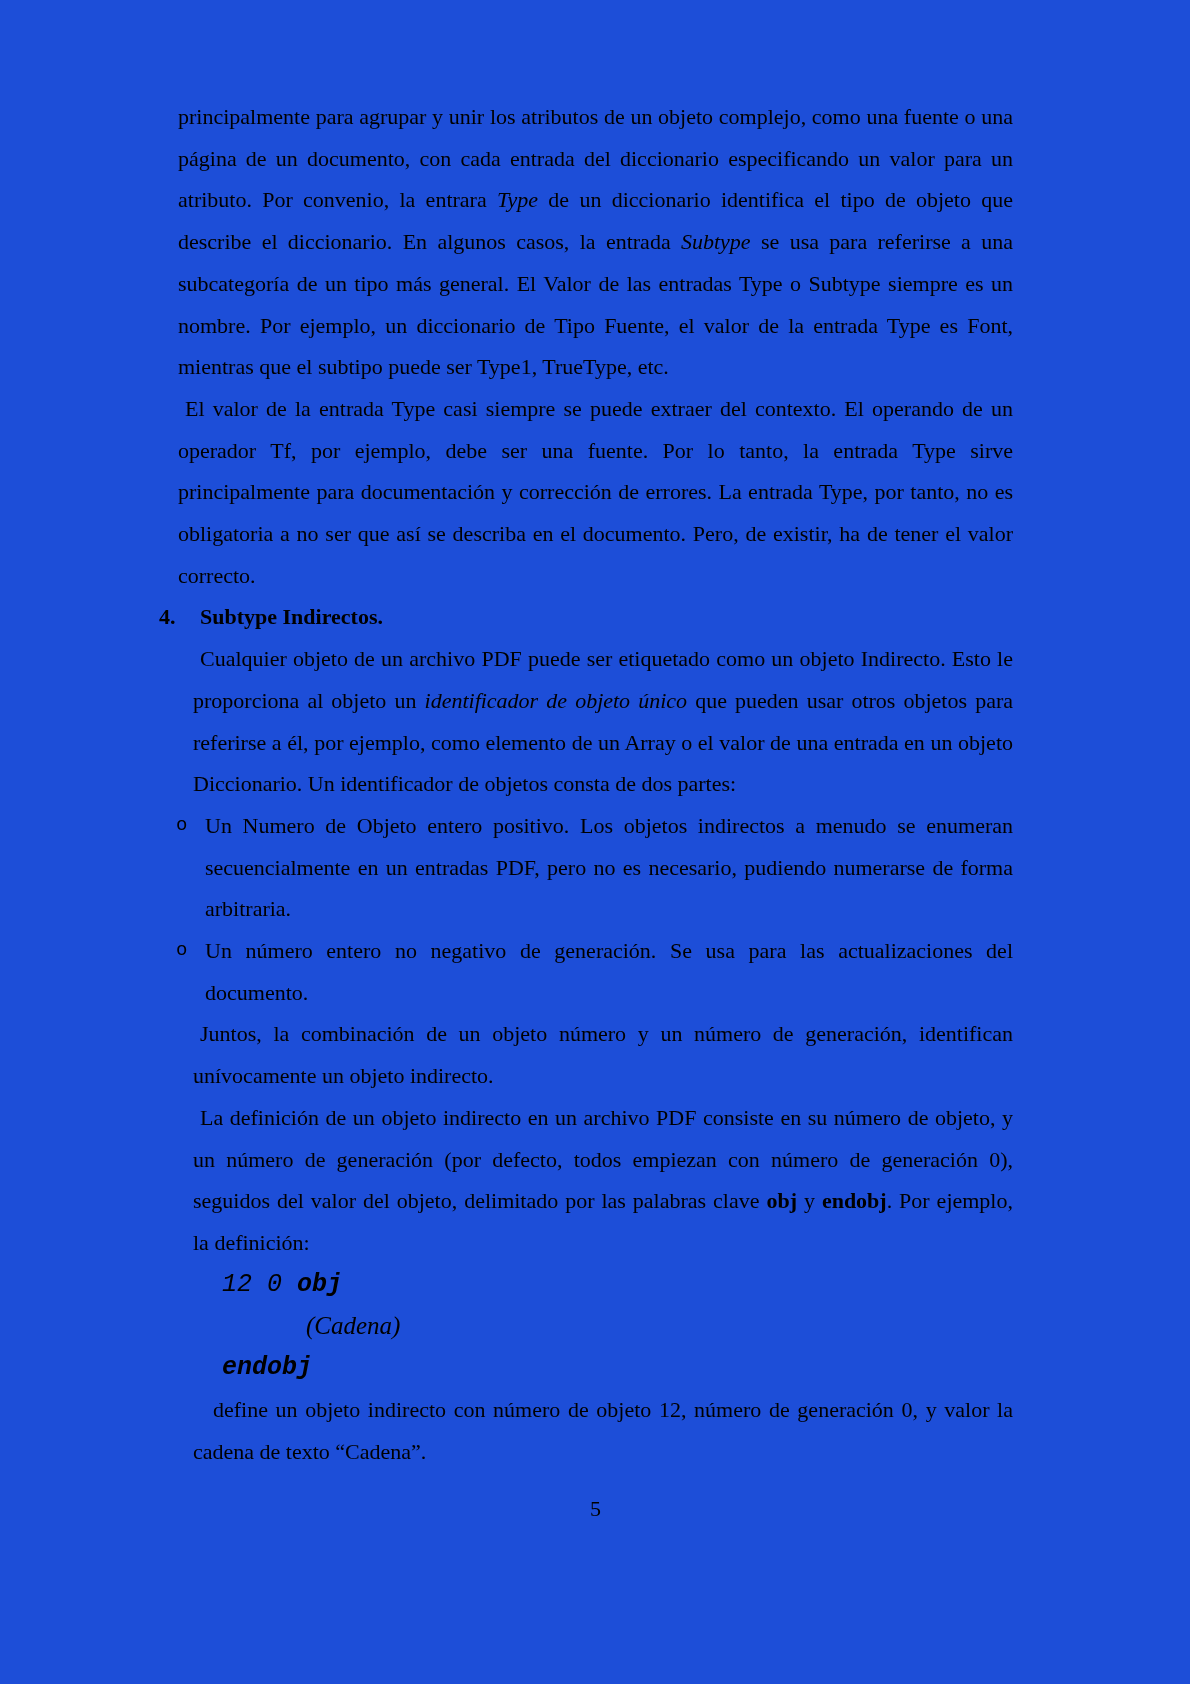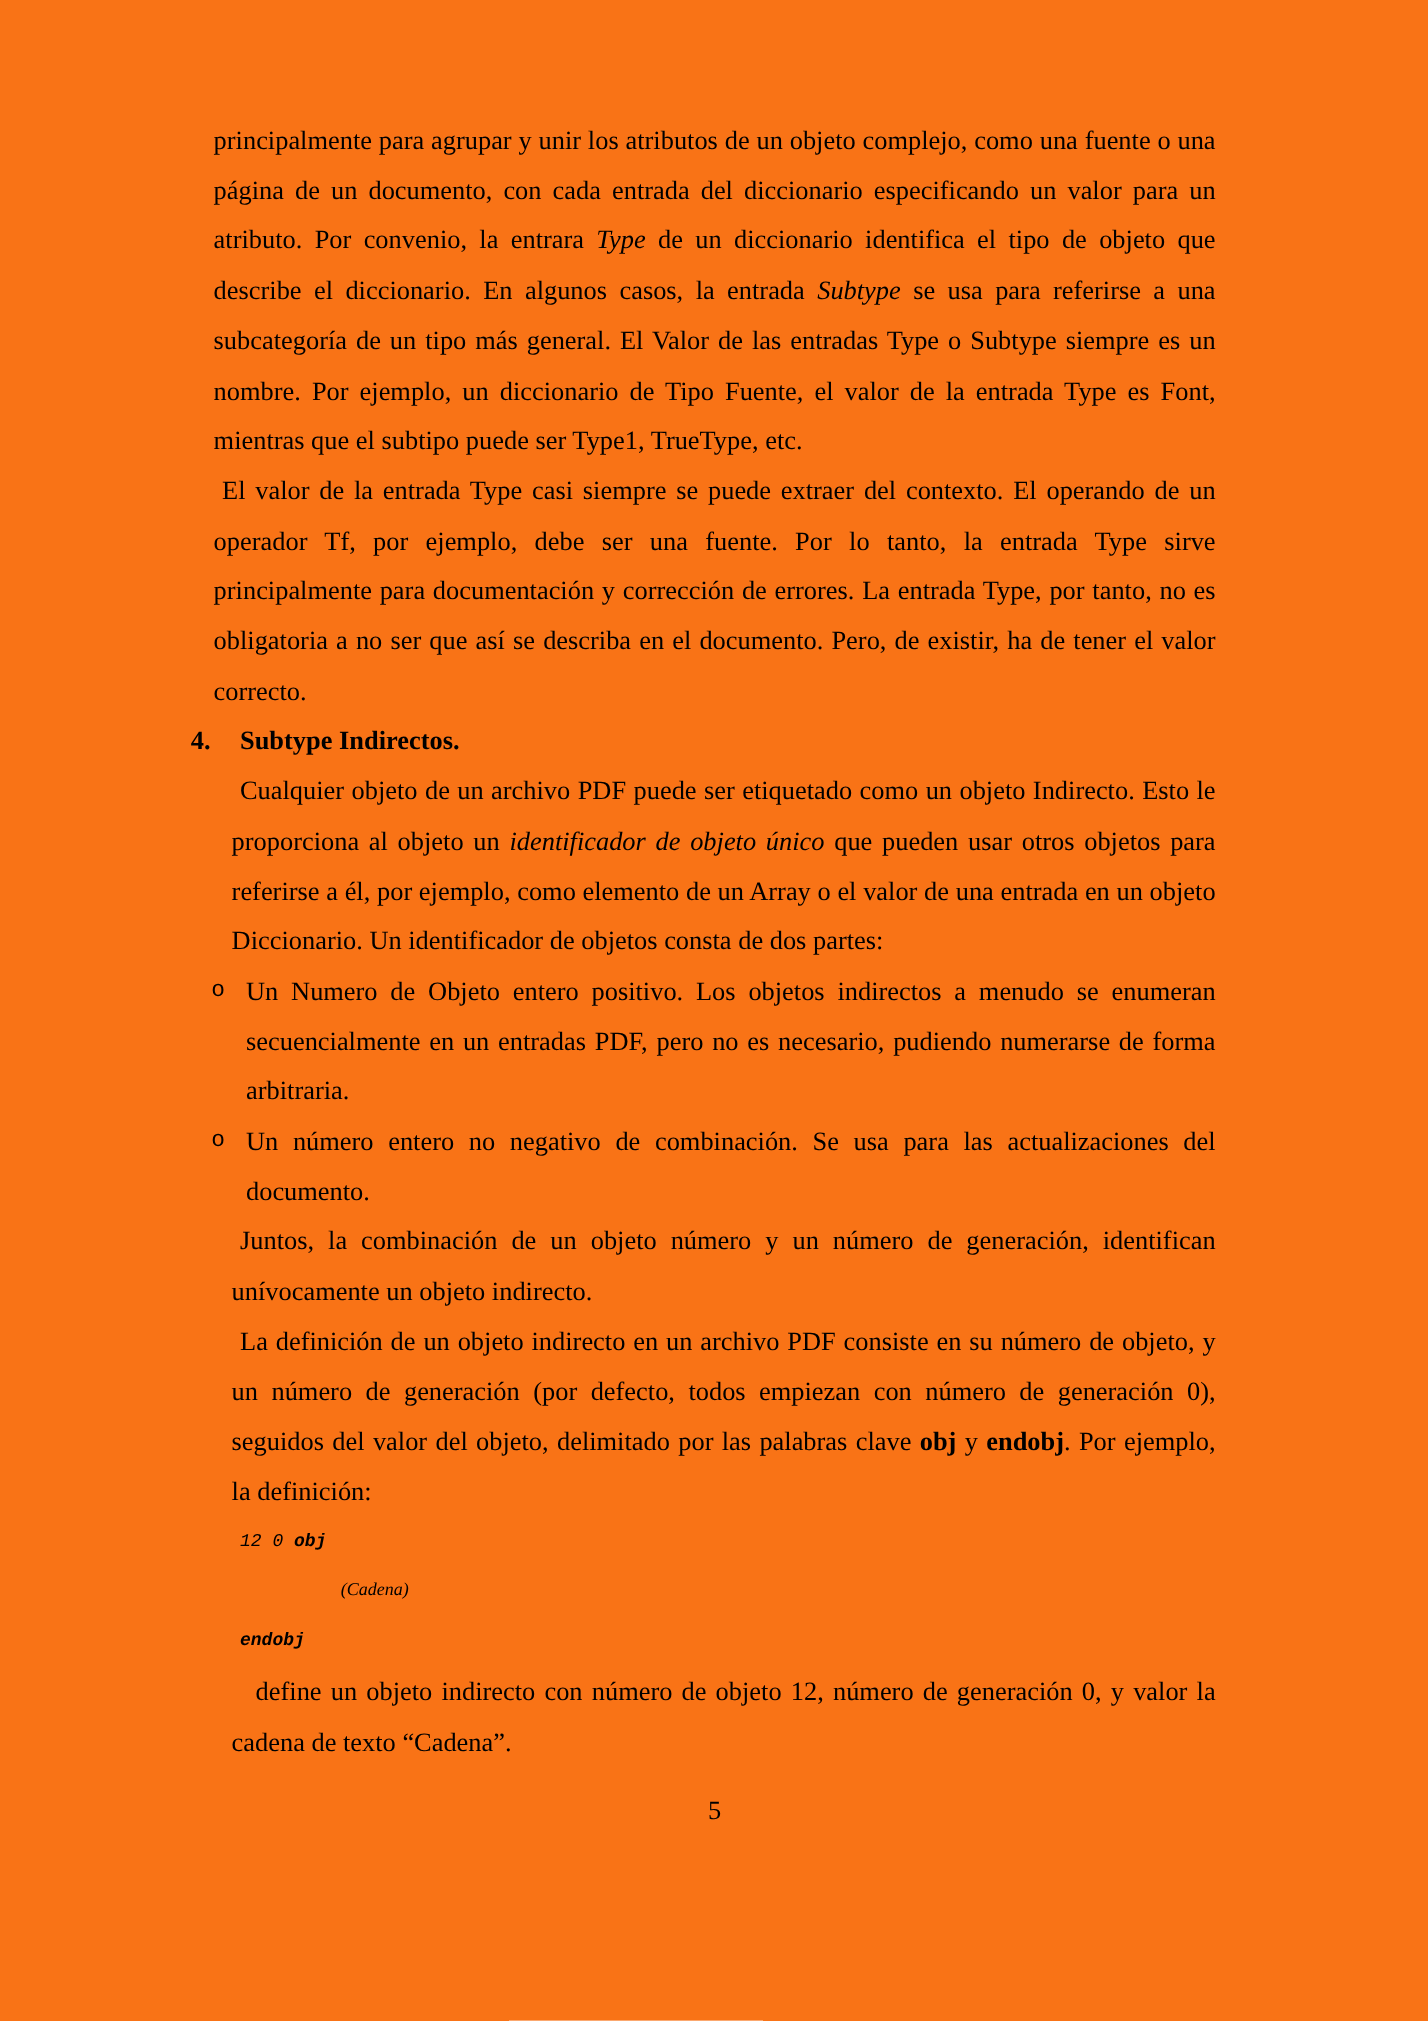--- a/index.html
+++ b/index.html
@@ -1,21 +1,21 @@
 <!DOCTYPE html>
 <html><head>
 <meta charset="utf-8">
 <style>
   * { box-sizing: border-box; }
   html, body { margin: 0; padding: 0; background: #ffffff; }
 
   .page {
     width: 1190px;
     height: 1684px;
-    background: #f97316;
+    background: #1d4ed8;
     color: #000000;
     font-family: "Liberation Serif", "DejaVu Serif", serif;
     font-size: 22px;
     line-height: 41.7px;
     padding: 96px 177px 0 178px;
     text-align: justify;
     overflow: hidden;
   }
 
   p.para { margin: 0; padding: 0; }
@@ -43,22 +43,23 @@
     width: 29px;
     font-family: "Liberation Mono", "DejaVu Sans Mono", monospace;
     font-size: 19px;
   }
   .bullet-text { flex: 1; }
 
   .code-block { margin-left: 7px; text-align: left; }
   .code-line {
     font-family: "Liberation Mono", "DejaVu Sans Mono", monospace;
     font-style: italic;
-    font-size: 15px;
+    font-size: 25px;
     white-space: pre;
+    margin-left: 22px;
   }
   .code-indent { padding-left: 84px; font-family: Liberation Serif, serif; }
 
   .footer {
     margin-top: 16px;
     text-align: center;
     text-align-last: center;
   }
 </style>
 </head>
@@ -81,21 +82,21 @@
 
       <p class="para indent-1"><span>Cualquier objeto de un archivo PDF puede ser etiquetado como un objeto Indirecto. Esto le proporciona al objeto un </span><span class="seg-i">identificador de objeto único</span><span> que pueden usar otros objetos para referirse a él, por ejemplo, como elemento de un Array o el valor de una entrada en un objeto Diccionario. Un identificador de objetos consta de dos partes:</span></p>
 
       <div class="bullet-row">
         <span class="bullet-marker">o</span>
         <span class="bullet-text">Un Numero de Objeto entero positivo. Los objetos indirectos a menudo se enumeran secuencialmente en un entradas PDF, pero no es necesario, pudiendo numerarse de forma arbitraria.</span>
       </div>
 
       <div class="bullet-row">
         <span class="bullet-marker">o</span>
-        <span class="bullet-text">Un número entero no negativo de combinación. Se usa para las actualizaciones del documento.</span>
+        <span class="bullet-text">Un número entero no negativo de generación. Se usa para las actualizaciones del documento.</span>
       </div>
 
       <p class="para indent-1">Juntos, la combinación de un objeto número y un número de generación, identifican unívocamente un objeto indirecto.</p>
 
       <p class="para indent-1"><span>La definición de un objeto indirecto en un archivo PDF consiste en su número de objeto, y un número de generación (por defecto, todos empiezan con número de generación 0), seguidos del valor del objeto, delimitado por las palabras clave </span><span class="seg-b">obj</span><span> y </span><span class="seg-b">endobj</span><span>. Por ejemplo, la definición:</span></p>
 
       <div class="code-block">
         <div class="code-line"><span>12 0 </span><span class="seg-b">obj</span></div>
         <div class="code-line code-indent"><span>(Cadena)</span></div>
         <div class="code-line"><span class="seg-b">endobj</span></div>

